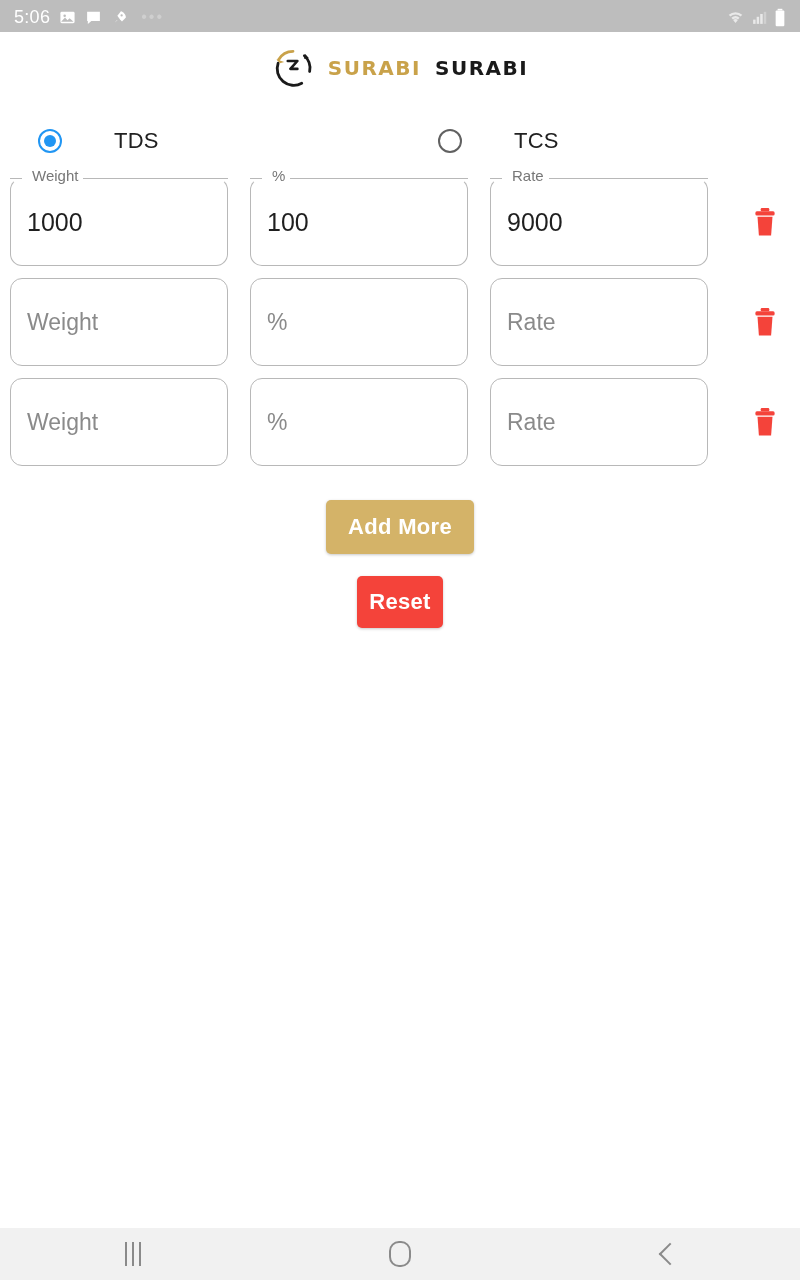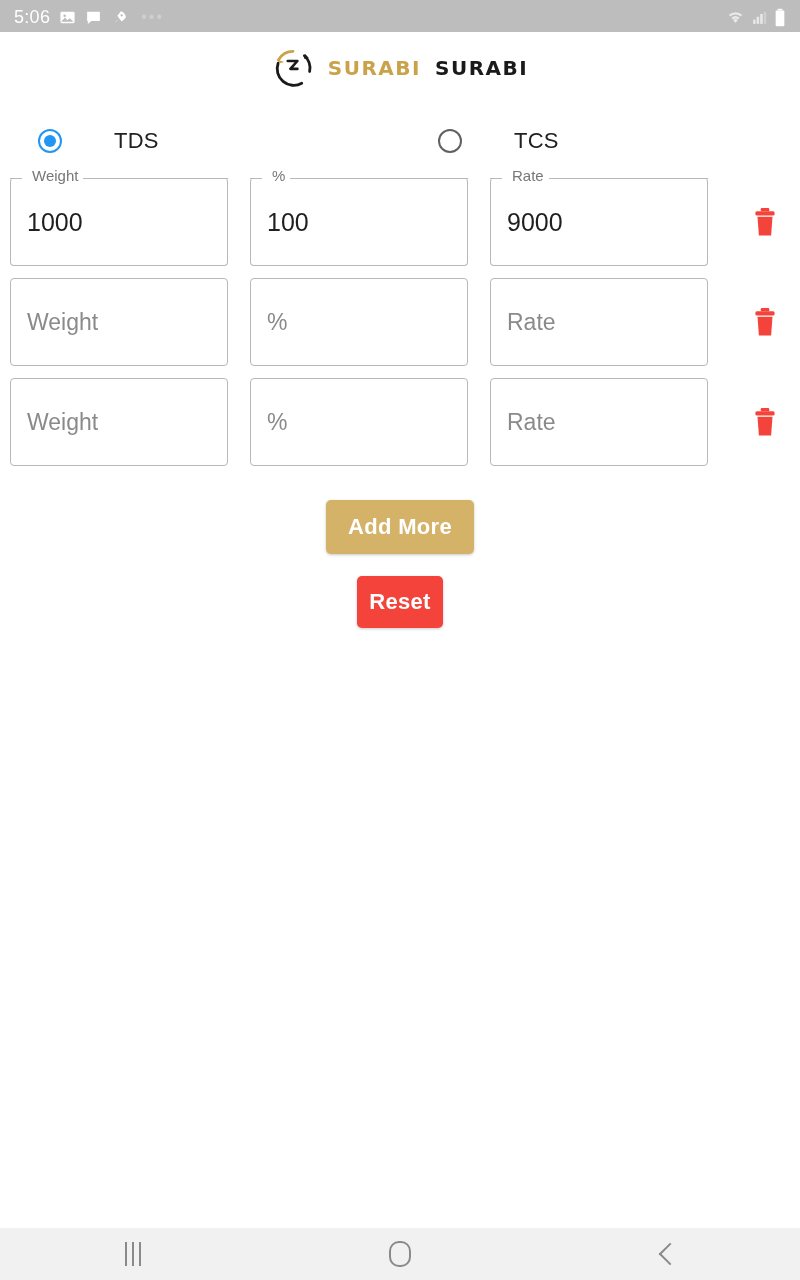--- a/index.html
+++ b/index.html
@@ -133,21 +133,21 @@
   .input-row {
     display: flex;
     align-items: center;
     height: 100px;
     padding-left: 10px;
   }
   .field {
     position: relative;
     height: 88px;
     border: 1px solid #b8b8b8;
-    border-radius: 4px;
+    border-radius: 12px;
     background: #ffffff;
     margin-right: 22px;
   }
   .field.weight { width: 232px; }
   .field.pct    { width: 232px; }
   .field.rate   { width: 232px; }
 
   .field .value {
     position: absolute;
     left: 16px;

